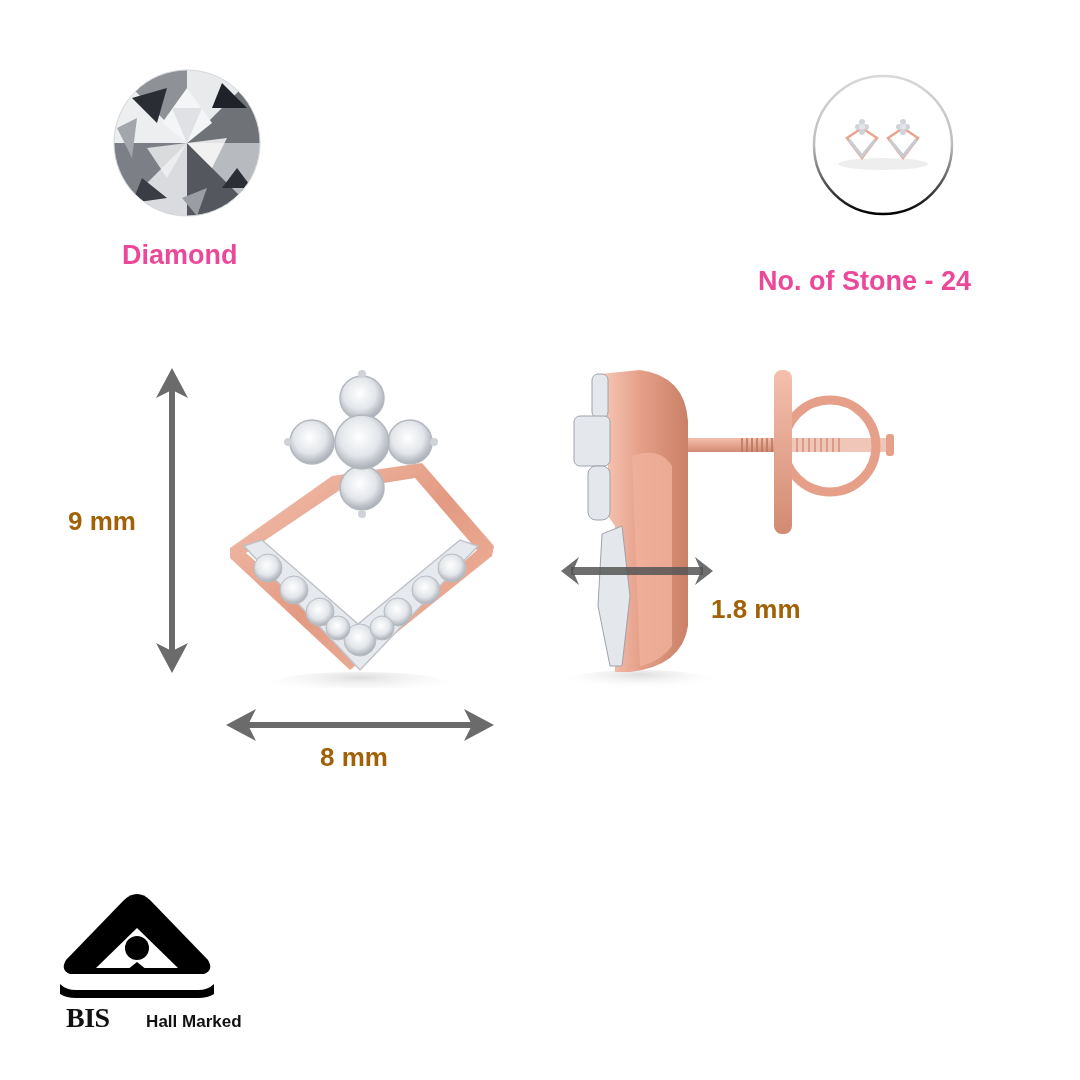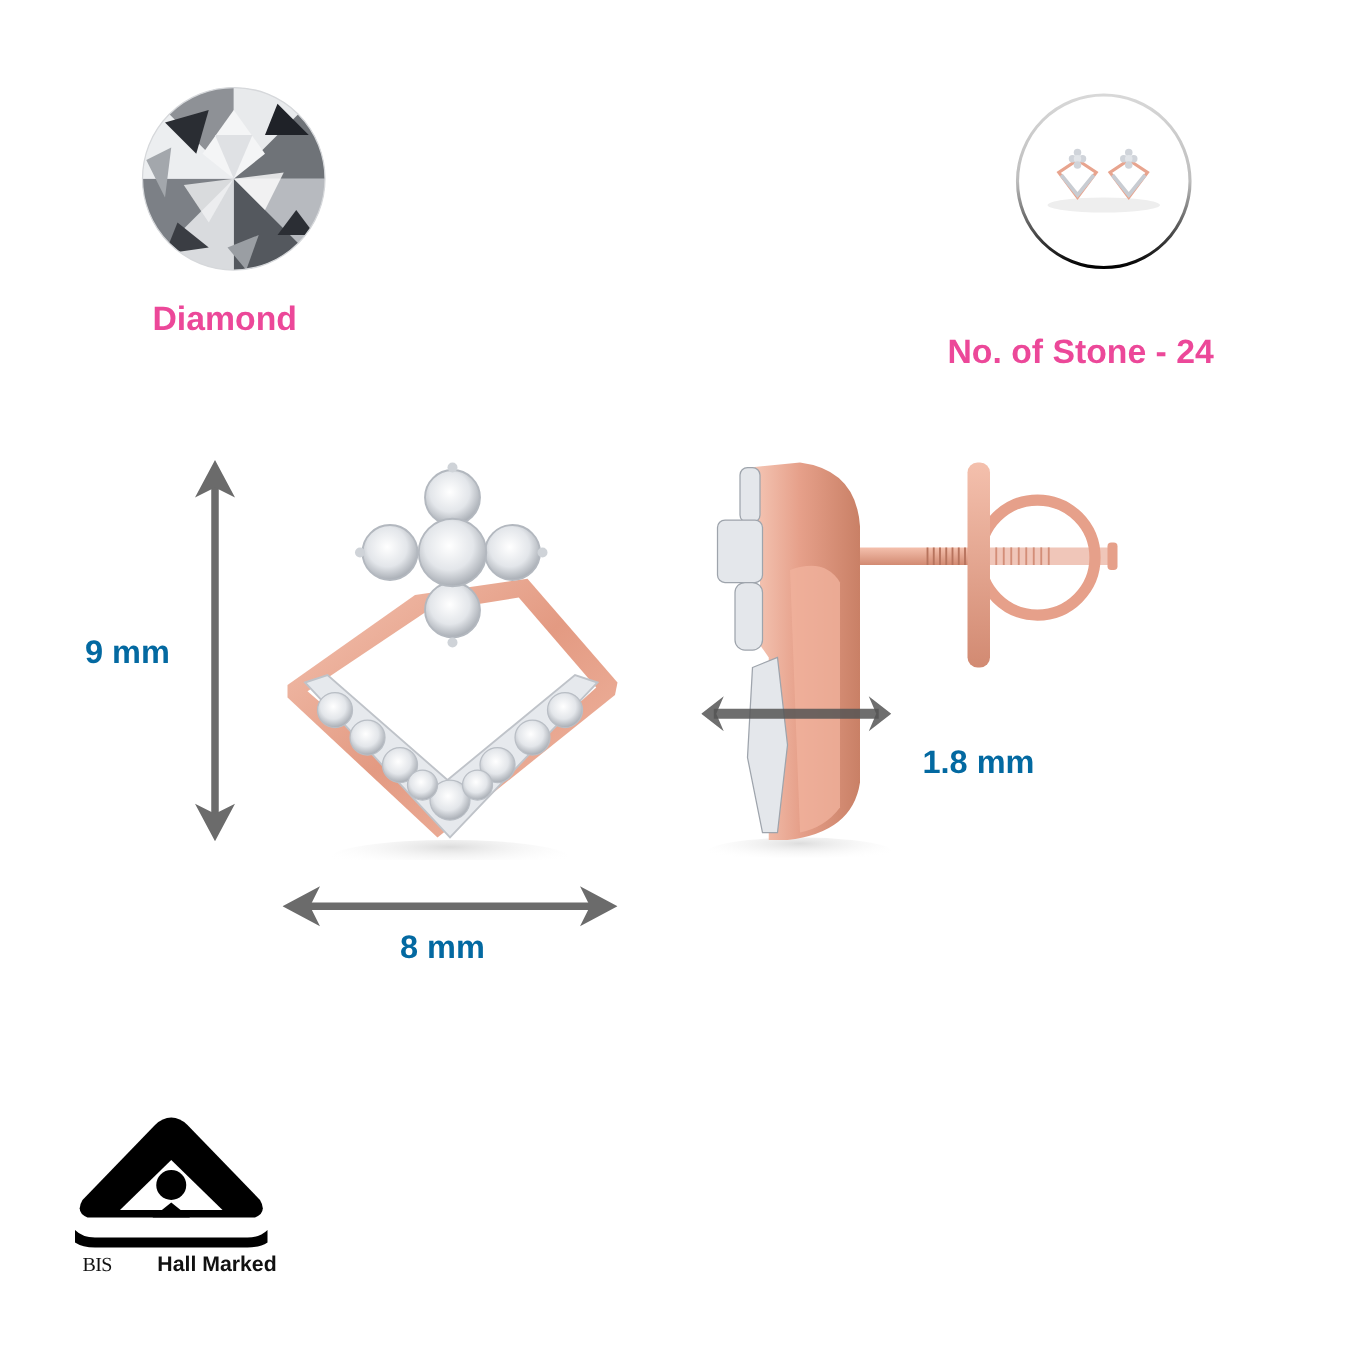--- a/index.html
+++ b/index.html
@@ -1,20 +1,20 @@
 <!DOCTYPE html>
 <html><head>
 <meta charset="utf-8">
 <style>
   * { box-sizing: border-box; margin: 0; padding: 0; }
   html, body { width: 1080px; height: 1080px; background: #ffffff; overflow: hidden; }
   body { position: relative; font-family: "Liberation Sans", sans-serif; color: #111111; }
   .abs { position: absolute; }
   .label { font-weight: bold; font-size: 27px; color: #ec4899; white-space: nowrap; }
-  .dim { font-weight: bold; font-size: 26px; color: #0369a1; white-space: nowrap; }
+  .dim { font-weight: bold; font-size: 26px; color: #a16207; white-space: nowrap; }
   svg { display: block; }
 </style>
 </head>
 <body>
 
 <div class="abs" style="left:112px;top:68px;width:150px;height:150px;">
   <svg width="150" height="150" viewBox="0 0 150 150">
     <defs>
       <clipPath id="dc">
           <circle cx="75" cy="75" r="73"></circle>
@@ -204,27 +204,27 @@
   </svg>
 </div>
 
 <div class="abs" style="left:561px;top:556px;width:152px;height:30px;">
   <svg width="152" height="30" viewBox="0 0 152 30">
     <rect x="10" y="11" width="132" height="8" fill="#555555" opacity="0.85"></rect>
     <polygon points="0,15 18,1 12,15 18,29" fill="#555555" opacity="0.85"></polygon>
     <polygon points="152,15 134,1 140,15 134,29" fill="#555555" opacity="0.85"></polygon>
   </svg>
 </div>
-<div class="abs dim" style="left:711px;top:594px;margin-left:27px;">1.8 mm</div>
+<div class="abs dim" style="left:711px;top:594px;">1.8 mm</div>
 
 <div class="abs" style="left:56px;top:890px;width:162px;height:110px;">
   <svg width="162" height="110" viewBox="0 0 162 110">
     <path d="M81,4 Q88,4 94,10 L152,70 Q158,80 148,84 L14,84 Q4,80 10,70 L68,10 Q74,4 81,4 Z" fill="#000000"></path>
     <polygon points="81,38 122,78 40,78" fill="#ffffff"></polygon>
     <polygon points="81,72 96,84 66,84" fill="#000000"></polygon>
     <circle cx="81" cy="58" r="12" fill="#000000"></circle>
     <path d="M4,94 Q10,100 20,100 L142,100 Q152,100 158,94 L158,104 Q152,108 142,108 L20,108 Q10,108 4,104 Z" fill="#000000"></path>
   </svg>
 </div>
 <div class="abs" style="left:66px;top:1002px;white-space:nowrap;">
-  <span style="font-family:'Liberation Serif',serif;font-weight:normal;font-size:16px;letter-spacing:-0.5px;">BIS</span>
+  <span style="font-family:'Liberation Serif',serif;font-weight:bold;font-size:28px;letter-spacing:-0.5px;">BIS</span>
   <span style="font-family:'Liberation Sans',sans-serif;font-weight:bold;font-size:17px;margin-left:32px;">Hall Marked</span>
 </div>
 
 </body></html>

